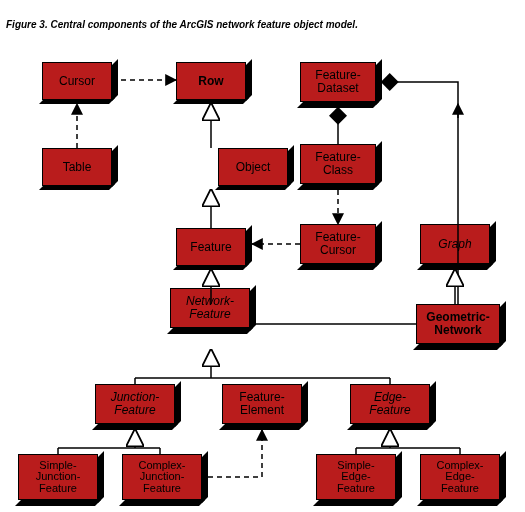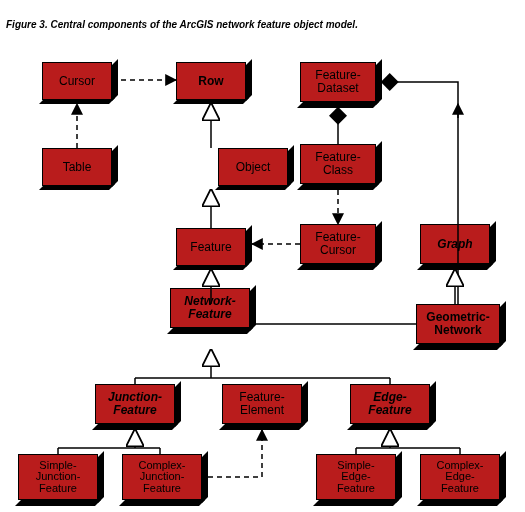--- a/index.html
+++ b/index.html
@@ -59,21 +59,21 @@
     background: #b91c1c;
     display: flex;
     align-items: center;
     justify-content: center;
     text-align: center;
     line-height: 1.05;
     padding: 18px;
     box-sizing: border-box;
     font-size: 12px;
   }
-  .italic .face { font-style: italic; font-weight: bold; }
+  .italic .face { font-style: italic; }
   svg.connectors {
     position: absolute;
     left: 0; top: 0;
     width: 525px;
     height: 512px;
     pointer-events: none;
   }
 </style>
 </head>
 <body>

